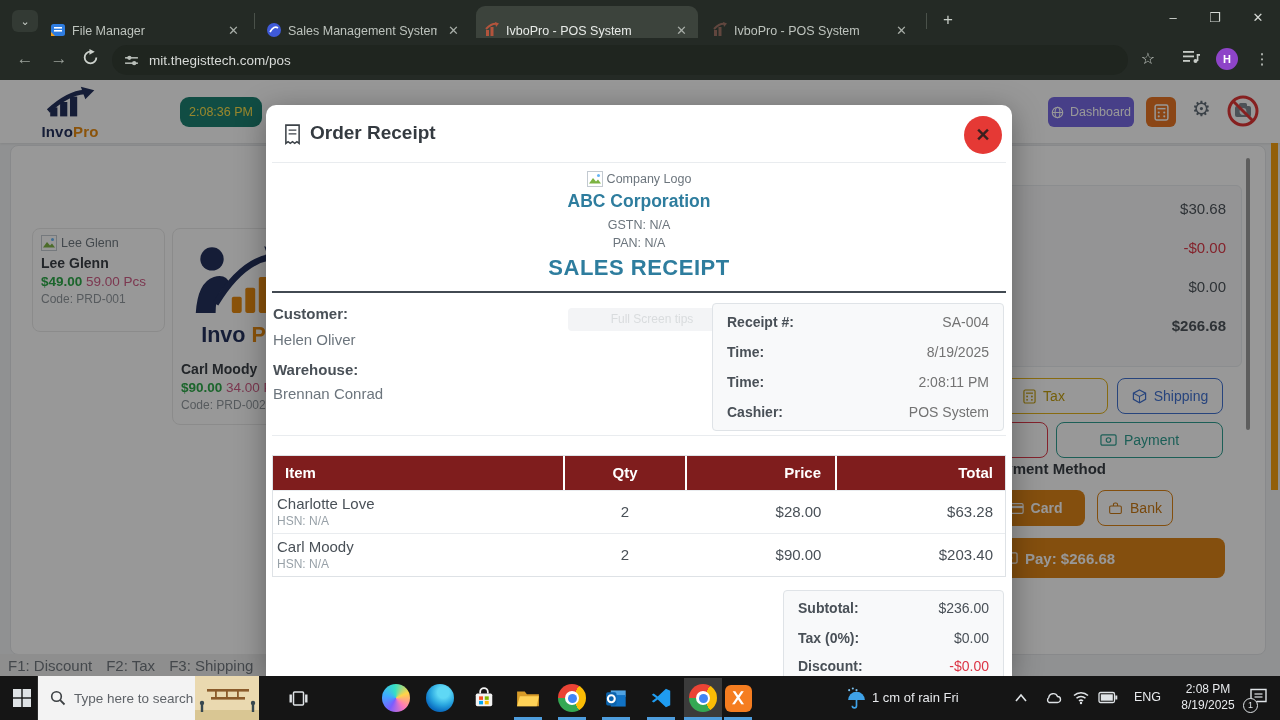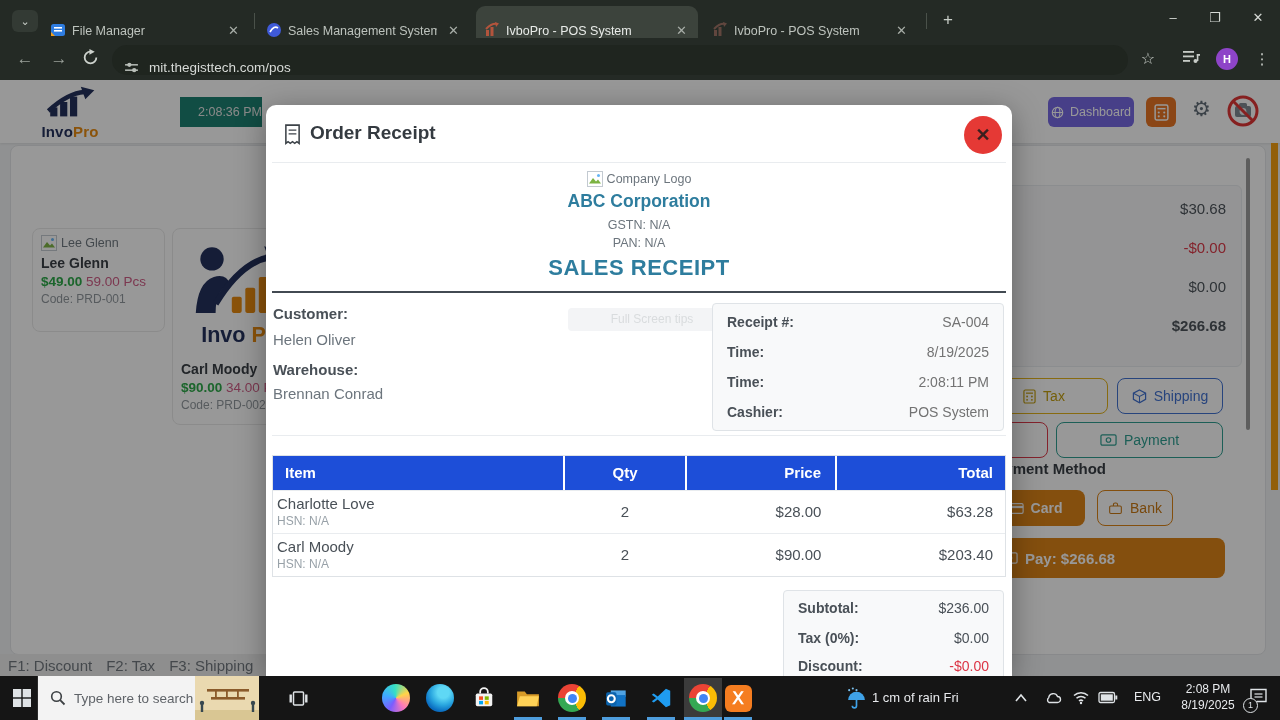--- a/index.html
+++ b/index.html
@@ -8,31 +8,31 @@
   
   .chrome{left:0;top:0;width:1280px;height:80px;background:#242a25;z-index:20}
   .tab{top:6px;height:32px;border-radius:9px 9px 0 0;display:flex;align-items:flex-end;padding:0 8px;box-sizing:border-box}
   .tab .t{font-size:12.5px;color:#bdc3bd;white-space:nowrap;overflow:hidden;flex:1;margin:0 8px 0 6px}
   .tab.active{background:#3c433c}
   .tab.active .t{color:#e8ebe8}
   .tab .x{color:#a8aea8;font-size:13px;cursor:pointer;padding:0 3px}
   .vsep{top:13px;width:1px;height:16px;background:#4a514a}
   .winbtn{top:6px;width:30px;height:24px;color:#d5d9d5;font-size:13px;text-align:center;line-height:24px}
   .navic{top:46px;font-size:17px;color:#9aa09a;width:26px;text-align:center;line-height:26px}
-  .urlbar{left:112px;top:45px;width:1016px;height:30px;background:#1f251f;border-radius:15px;display:flex;align-items:flex-end}
+  .urlbar{left:112px;top:45px;width:1016px;height:30px;background:#1f251f;border-radius:15px;display:flex;align-items:center}
   .urltext{font-size:13.5px;color:#d7dad7;margin-left:10px}
   .tinybtn{top:46px;color:#c7ccc7;font-size:16px;width:24px;text-align:center;line-height:26px}
   .avatarH{left:1216px;top:48px;width:22px;height:22px;border-radius:50%;background:#8e44c8;color:#fff;font-size:11px;font-weight:bold;text-align:center;line-height:22px}
   .favi{width:16px;height:16px;flex:0 0 auto}
   
   .page{left:0;top:80px;width:1280px;height:596px;background:#f1f3f4;z-index:1;overflow:hidden}
   .pgheader{left:0;top:0;width:1280px;height:63px;background:#fff;box-shadow:0 1px 2px rgba(0,0,0,.08)}
   .logo-word{font-size:15px;font-weight:bold;color:#1e2b58;letter-spacing:.2px}
   .logo-word .pro{color:#e8890c}
-  .clockbadge{left:180px;top:17px;width:82px;height:30px;background:#177f6f;border-radius:0;color:#e5e5e5;font-size:12.5px;text-align:right;line-height:30px}
+  .clockbadge{left:180px;top:17px;width:82px;height:30px;background:#177f6f;border-radius:9px;color:#fde047;font-size:12.5px;text-align:center;line-height:30px}
   .dashbtn{left:1048px;top:17px;width:86px;height:30px;background:#7466e3;border-radius:6px;color:#fff;font-size:12.5px;display:flex;align-items:center;justify-content:center;gap:6px}
   .calcbtn{left:1146px;top:17px;width:30px;height:30px;background:#e8731f;border-radius:6px;display:flex;align-items:center;justify-content:center}
   .panel{background:#fff;border:1px solid #e4e6e8;border-radius:8px;box-sizing:border-box}
   .pcard{background:#fff;border:1px solid #e9e9e9;border-radius:8px;box-sizing:border-box;padding:6px 8px}
   .pcard .nm{font-size:14px;font-weight:bold;color:#343a40;margin-top:4px}
   .pcard .pr{font-size:13.5px;margin-top:3px;white-space:nowrap}
   .pcard .pr b{color:#28a745}
   .pcard .pr span{color:#cf5a84}
   .pcard .cd{font-size:12px;color:#8f969c;margin-top:3px;white-space:nowrap}
   .altrow{display:flex;align-items:center;gap:4px;font-size:12.5px;color:#6c757d;white-space:nowrap}
@@ -52,21 +52,21 @@
   .mhr2{left:6px;width:734px;height:2px;background:#424a52}
   .mhr1{left:6px;width:734px;height:1px;background:#e9ecef}
   .blk-lbl{font-size:15px;font-weight:bold;color:#495057}
   .blk-val{font-size:15px;color:#6c757d}
   .infobox{left:446px;top:198px;width:292px;height:128px;background:#f8f9fa;border:1px solid #dfe3e7;border-radius:4px;box-sizing:border-box}
   .irow{position:absolute;left:14px;right:14px;height:20px;display:flex;justify-content:space-between}
   .irow .l{font-size:14px;font-weight:bold;color:#495057}
   .irow .v{font-size:14px;color:#737373}
   .hint{left:302px;top:203px;width:168px;height:23px;background:#f3f4f6;border-radius:4px;color:#d9dcde;font-size:12px;text-align:center;line-height:23px}
   .rtable{left:6px;top:350px;width:734px;border:1px solid #dee2e6;box-sizing:border-box}
-  .rthead{display:flex;background:#1d4ed8;height:34px}
+  .rthead{display:flex;background:#7f1d1d;height:34px}
   .rthead div{color:#fff;font-weight:bold;font-size:15px;line-height:34px;box-sizing:border-box}
   .hc1{width:292px;padding-left:12px;border-right:2px solid #fff}
   .hc2{width:122px;text-align:center;border-right:2px solid #fff}
   .hc3{width:150px;text-align:right;padding-right:14px;border-right:2px solid #fff}
   .hc4{width:168px;text-align:right;padding-right:12px}
   .rtrow{display:flex;height:42px;border-top:1px solid #e9ecef;background:#fff}
   .rtrow .c1{width:292px;padding-left:4px;box-sizing:border-box}
   .rtrow .c1 .n{font-size:15px;color:#495057;margin-top:4px}
   .rtrow .c1 .h{font-size:12px;color:#98a1a8;margin-top:2px}
   .rtrow .c2{width:122px;text-align:center;font-size:15px;color:#495057;line-height:42px}

